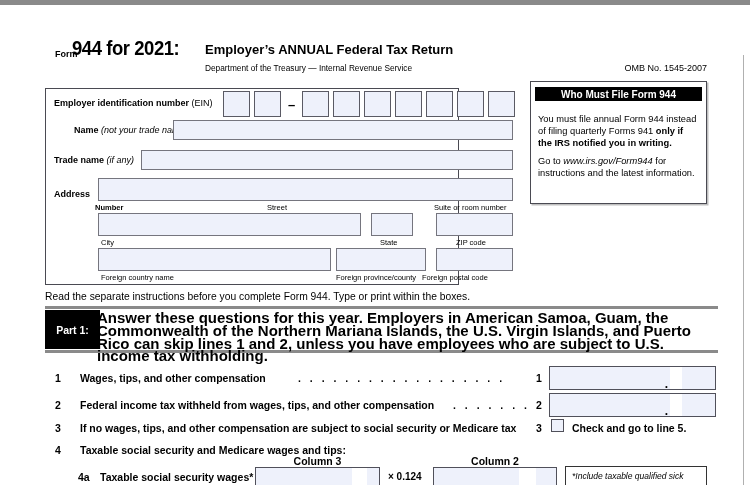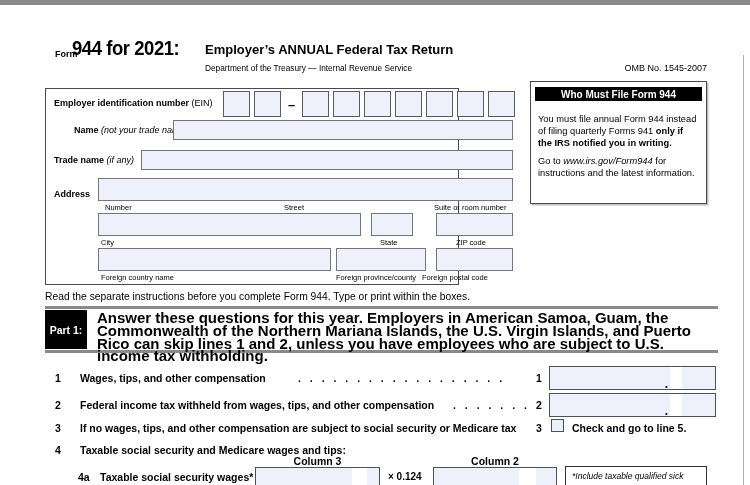--- a/index.html
+++ b/index.html
@@ -40,21 +40,21 @@
   .who-body { padding:0 7px; font-size:9.3px; line-height:1.28;margin-top:13px; }
   .who-body p { margin-top:6px; }
   .who-body .bold { font-weight:bold; }
   .who-body .it { font-style:italic; }
 
   .instructions { left:45px; top:291px; font-size:10.3px; white-space:nowrap; }
 
   
   .part-band { left:45px; top:306px; width:673px; height:47px;
                border-top:3px solid #8a8a8a; border-bottom:3px solid #8a8a8a; }
-  .part-label { position:absolute; left:0; top:1px; width:42px; height:39px; background:#000;
+  .part-label { position:absolute; left:0; top:1px; width:55px; height:39px; background:#000;
                 color:#fff; font-size:10.5px; font-weight:bold;
                 display:flex; align-items:center; justify-content:center; }
   .part-heading { position:absolute; left:52px; top:3px; width:618px;
                   font-size:15px; font-weight:bold; line-height:12.8px; }
 
   
   .linenum { font-size:10.5px; font-weight:bold; }
   .linetext { font-size:10.5px; font-weight:bold; white-space:nowrap; }
   .dots { font-size:10.5px; font-weight:bold; white-space:nowrap; overflow:hidden;
           word-spacing:6px; }
@@ -102,22 +102,22 @@
     </span>
     <div class="abs field" style="left:127px; top:31px; width:340px; height:20px;"></div>
 
     <span class="abs lbl" style="left:8px; top:66px;">
       <span>Trade name </span><span class="it">(if any)</span>
     </span>
     <div class="abs field" style="left:95px; top:61px; width:372px; height:20px;"></div>
 
     <span class="abs lbl" style="left:8px; top:100px;">Address</span>
     <div class="abs field" style="left:52px; top:89px; width:415px; height:23px;"></div>
-    <span class="abs sub" style="left:59px; top:114px;">Number</span>
-    <span class="abs sub" style="left:238px; top:114px;">Street</span>
+    <span class="abs sub" style="left:49px; top:114px;font-weight:bold;">Number</span>
+    <span class="abs sub" style="left:221px; top:114px;">Street</span>
     <span class="abs sub" style="left:388px; top:114px;">Suite or room number</span>
 
     <div class="abs field" style="left:52px; top:124px; width:263px; height:23px;"></div>
     <div class="abs field" style="left:325px; top:124px; width:42px; height:23px;"></div>
     <div class="abs field" style="left:390px; top:124px; width:77px; height:23px;"></div>
     <span class="abs sub" style="left:55px; top:149px;">City</span>
     <span class="abs sub" style="left:334px; top:149px;">State</span>
     <span class="abs sub" style="left:410px; top:149px;">ZIP code</span>
 
     <div class="abs field" style="left:52px; top:159px; width:233px; height:23px;"></div>

